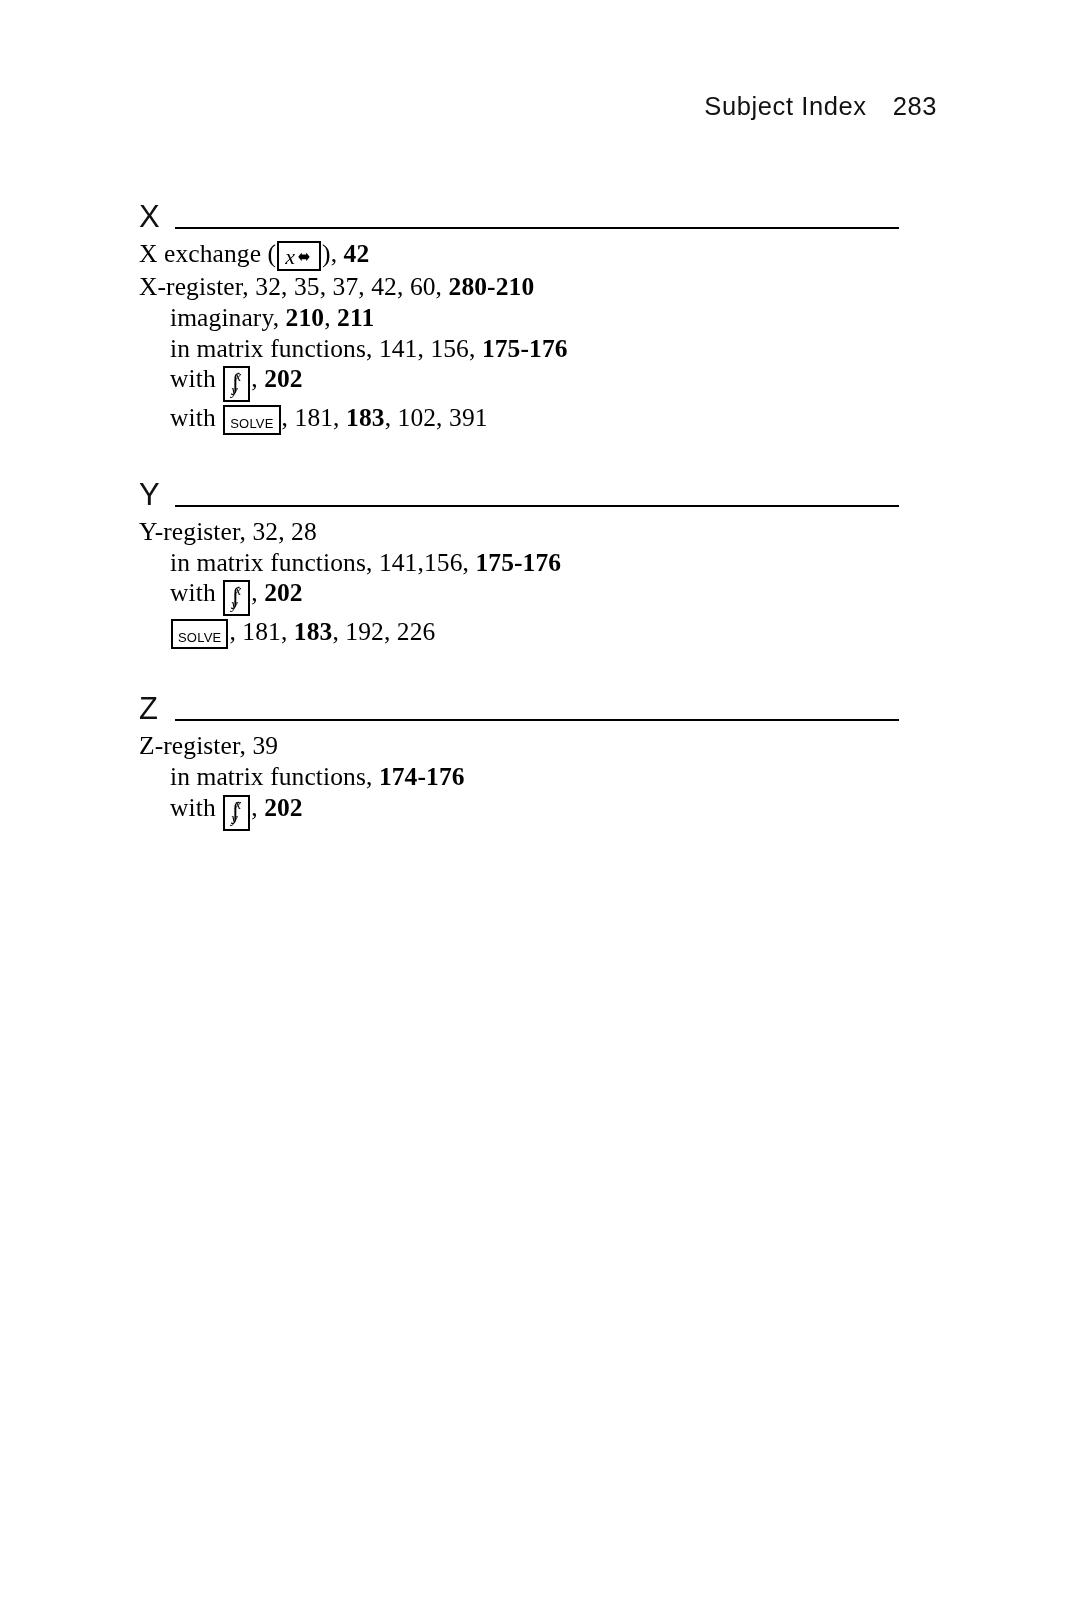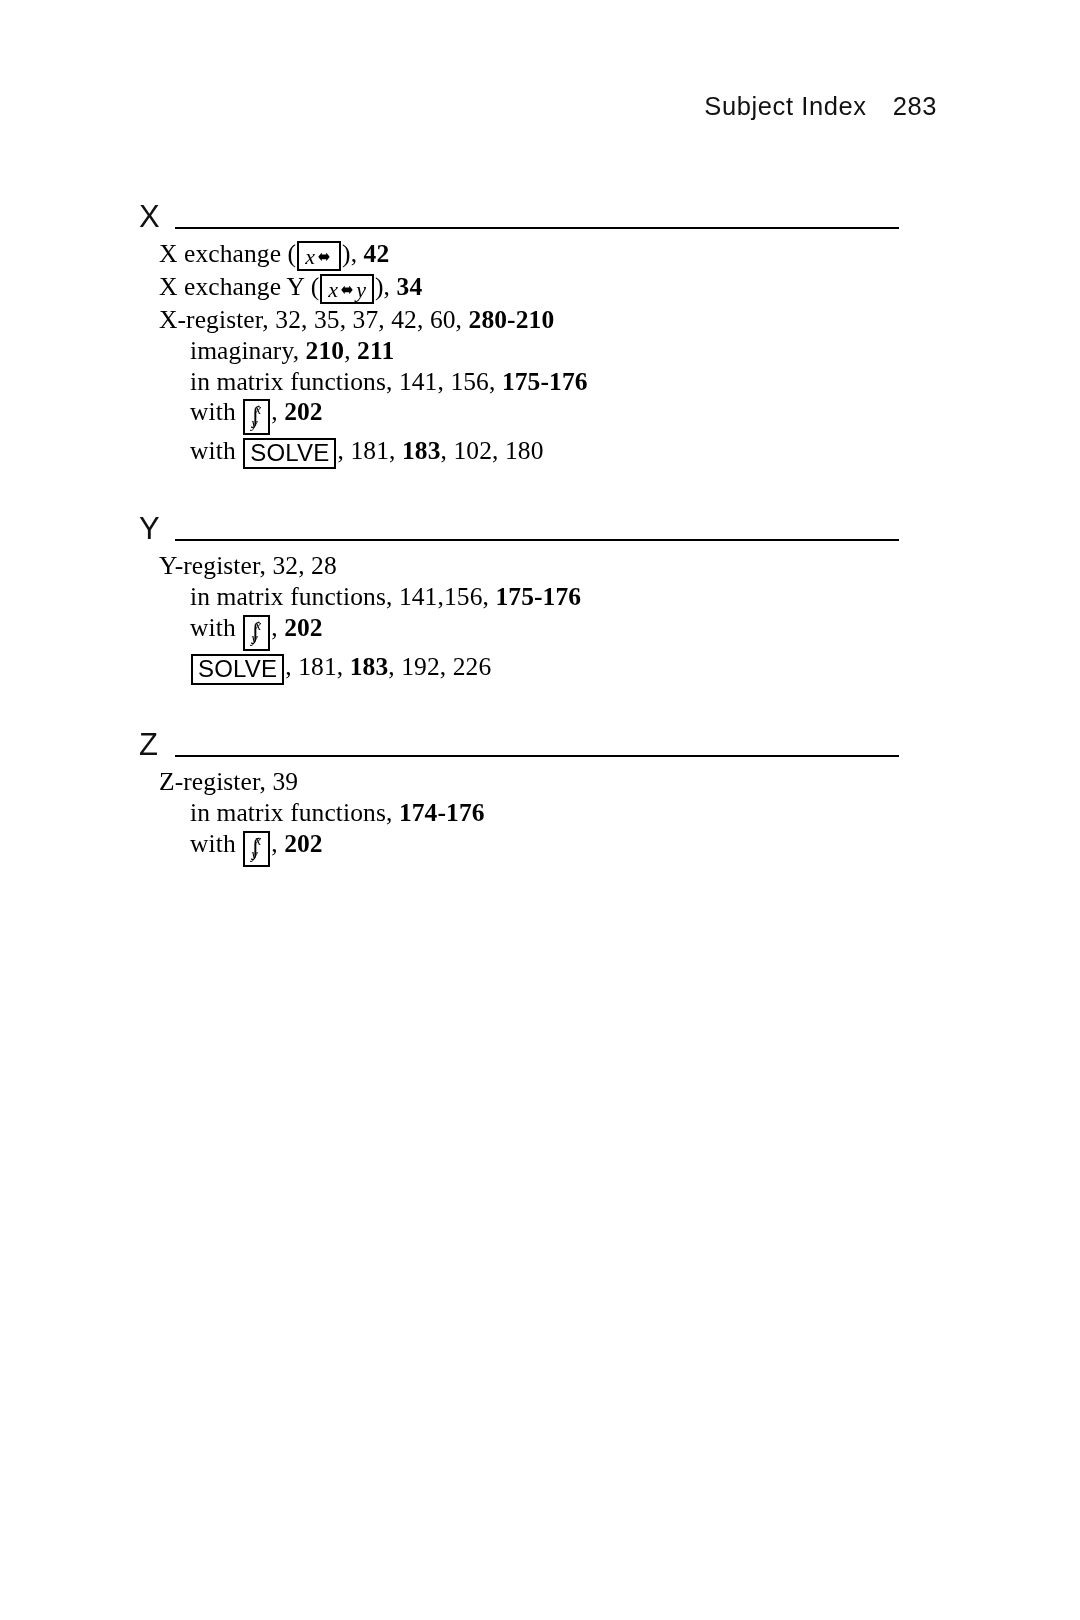--- a/index.html
+++ b/index.html
@@ -86,21 +86,20 @@
   .entries {
     margin: 0;
     padding: 0;
     list-style: none;
   }
   .entry {
     font-size: 25.5px;
     line-height: 30.8px;
     white-space: nowrap;
     letter-spacing: 0.1px;
-    margin-left: 20px;
   }
   .entry.level-0 { padding-left: 0; }
   .entry.level-1 { padding-left: 31px; }
 
   .bold { font-weight: bold; }
   .ital { font-style: italic; }
 
   
   .section.sec-x .section-head { margin-top: 0; }
   .section.sec-y .section-head { margin-top: 28px; }
@@ -113,21 +112,21 @@
     border: 2px solid #000;
     padding: 0 4px;
     margin: 0 1px;
     line-height: 1;
     vertical-align: -3px;
     position: relative;
     top: -1px;
   }
   .key-text {
     font-family: "Liberation Sans", "DejaVu Sans", sans-serif;
-    font-size: 24px;
+    font-size: 13px;
     letter-spacing: 0.2px;
     padding: 1px 1px 2px 1px;
     display: inline-block;
   }
   .key-xy {
     font-family: "Liberation Serif", "DejaVu Serif", serif;
     font-style: italic;
     font-size: 22px;
     padding: 0px 2px 1px 2px;
     display: inline-block;
@@ -181,26 +180,25 @@
 
   <div class="index-col">
 
   <div class="section sec-x">
         <div class="section-head">
           <span class="section-letter">X</span>
           <span class="section-rule"></span>
         </div>
         <div class="entries">
           <div class="entry level-0"><span>X exchange (</span><span class="key"><span class="key-xy"><span>x</span><span class="swap">⬌</span></span></span><span>), </span><span class="bold">42</span></div>
-          <div class="entry level-0"><span>X exchange Y (</span><span class="key"><span class="key-xy"><span>x</span><span class="swap">⬌</span><span>y</span></span></span><span>), </span><span class="bold">34</span></div>
           <div class="entry level-0"><span>X-register, 32, 35, 37, 42, 60, </span><span class="bold">280-210</span></div>
           <div class="entry level-1"><span>imaginary, </span><span class="bold">210</span><span>, </span><span class="bold">211</span></div>
           <div class="entry level-1"><span>in matrix functions, 141, 156, </span><span class="bold">175-176</span></div>
           <div class="entry level-1"><span>with </span><span class="key"><span class="key-int"><span class="intsym">∫</span><span class="sub">y</span><span class="sup">x</span></span></span><span>, </span><span class="bold">202</span></div>
-          <div class="entry level-1"><span>with </span><span class="key"><span class="key-text">SOLVE</span></span><span>, 181, </span><span class="bold">183</span><span>, 102, 180</span></div>
+          <div class="entry level-1"><span>with </span><span class="key"><span class="key-text">SOLVE</span></span><span>, 181, </span><span class="bold">183</span><span>, 102, 391</span></div>
         </div>
       </div>
       <div class="section sec-y">
         <div class="section-head">
           <span class="section-letter">Y</span>
           <span class="section-rule"></span>
         </div>
         <div class="entries">
           <div class="entry level-0"><span>Y-register, 32, 28</span></div>
           <div class="entry level-1"><span>in matrix functions, 141,156, </span><span class="bold">175-176</span></div>

